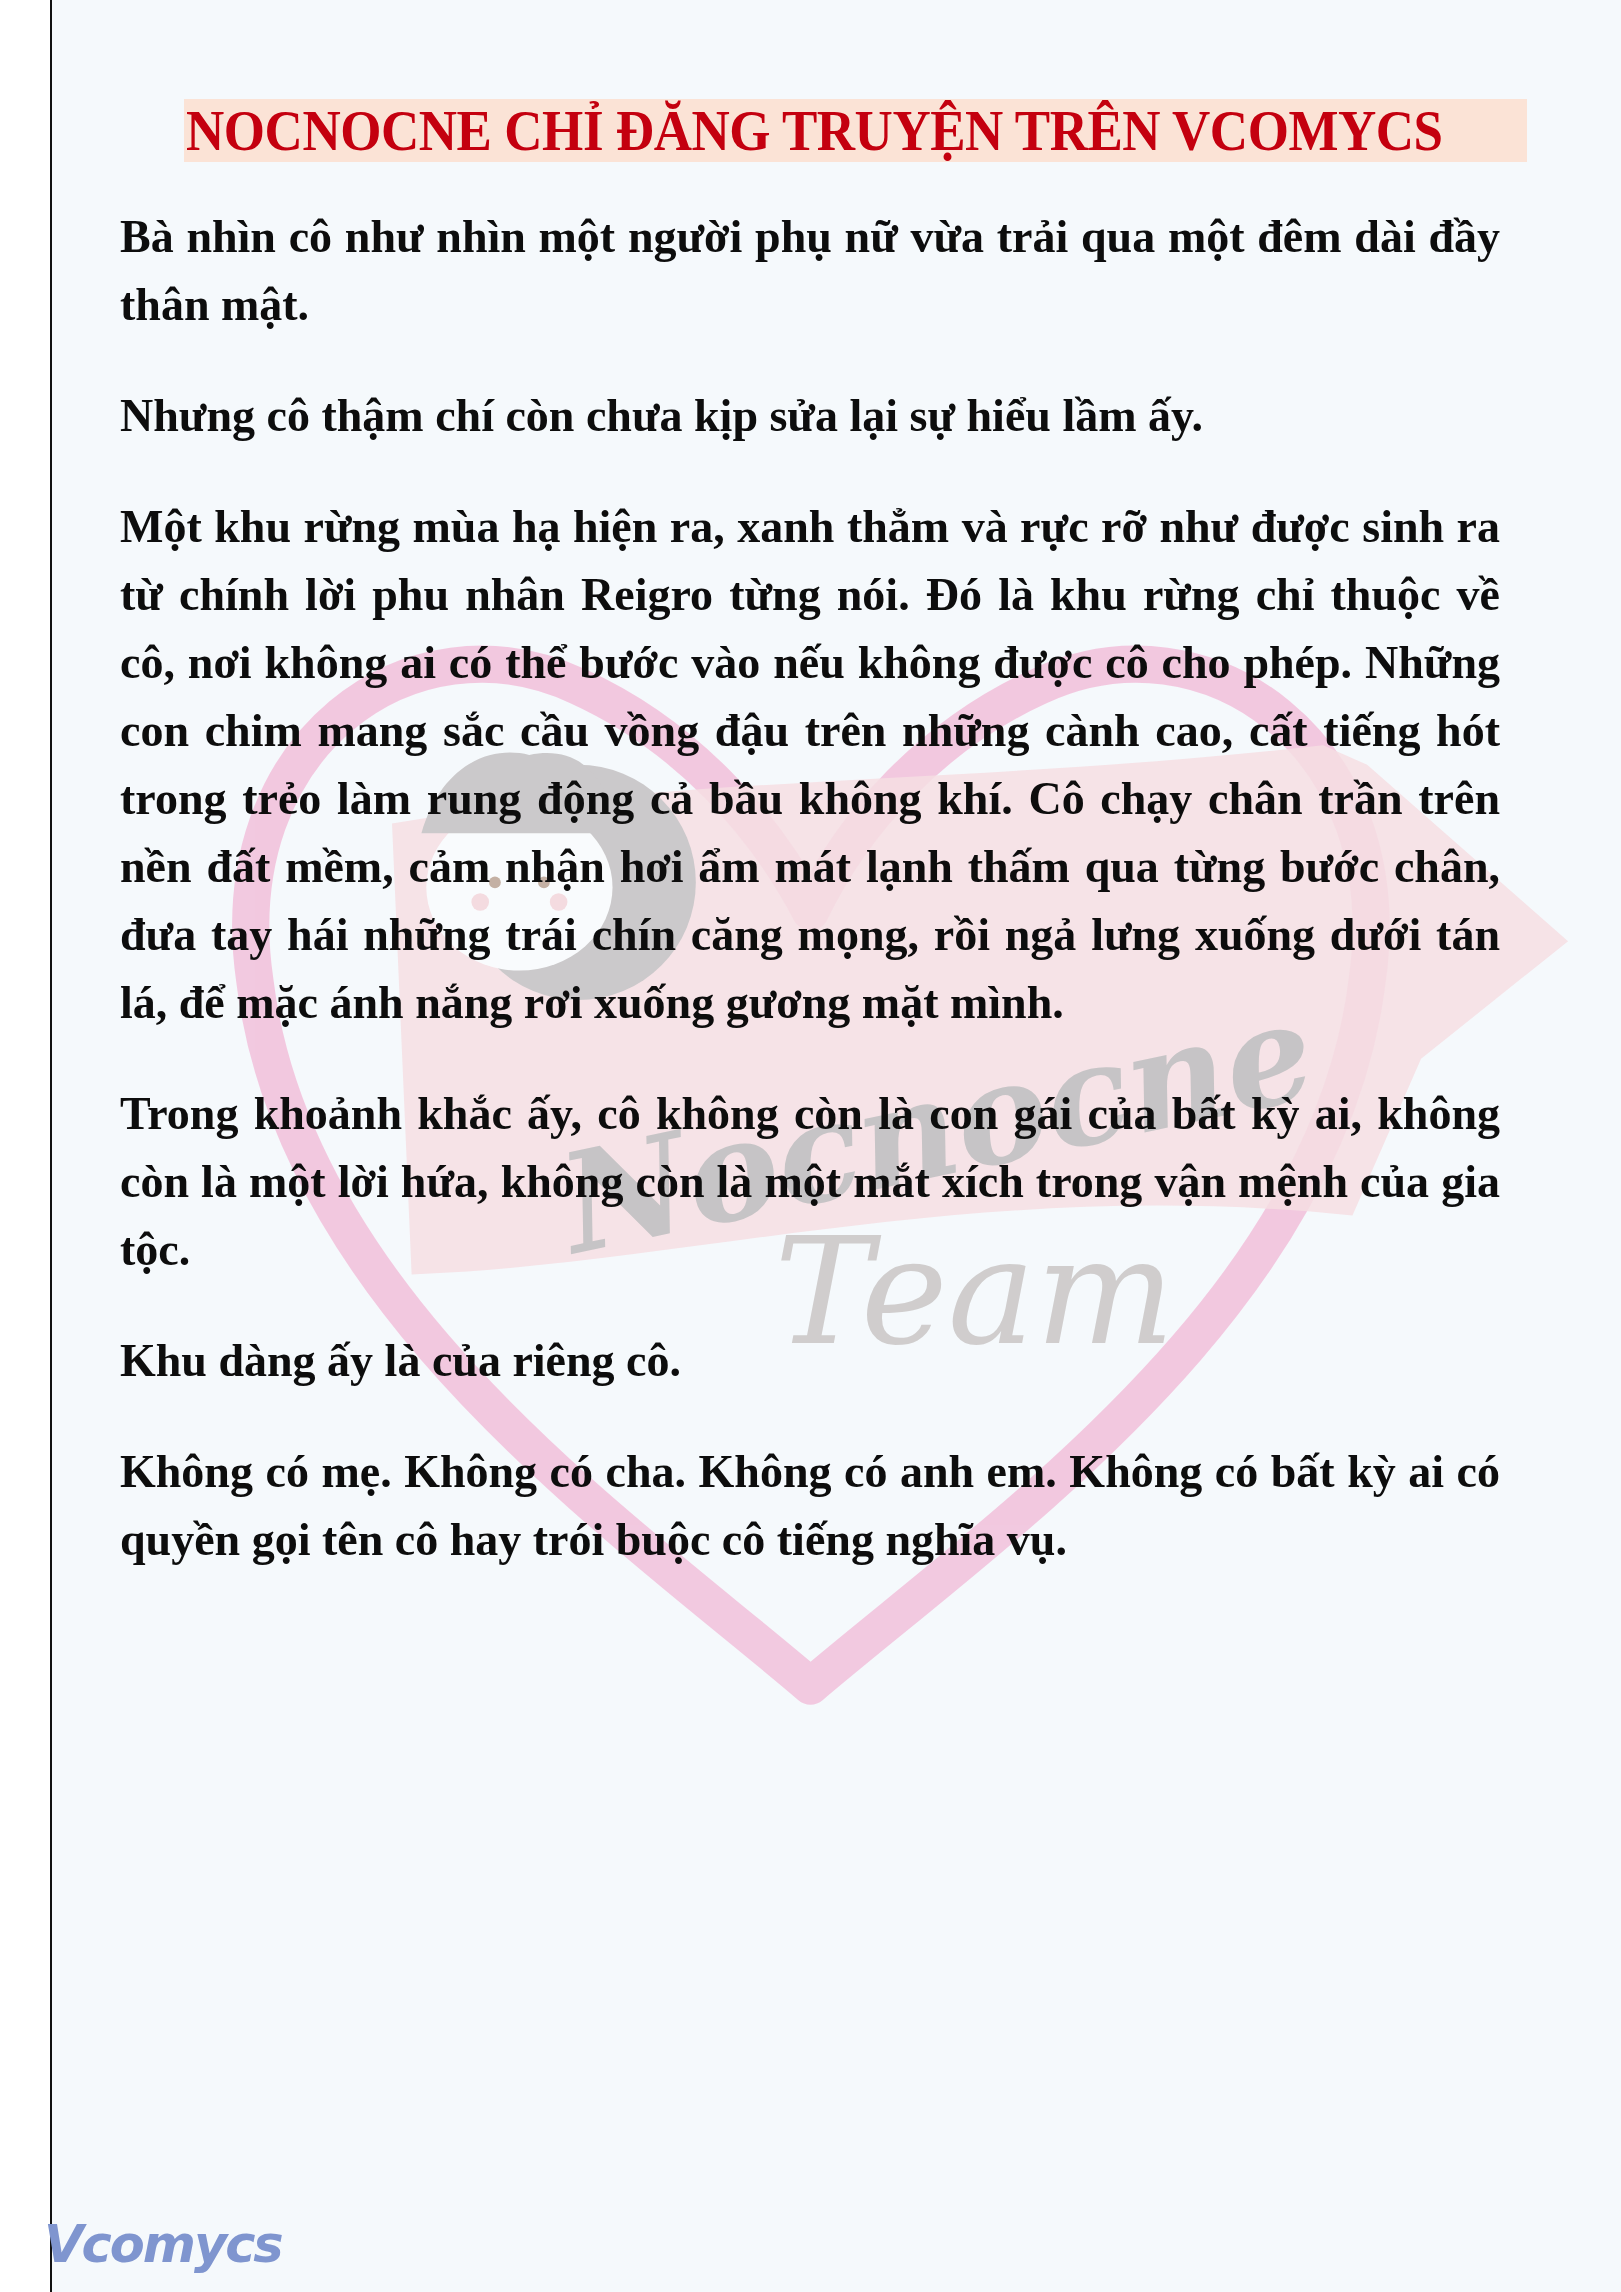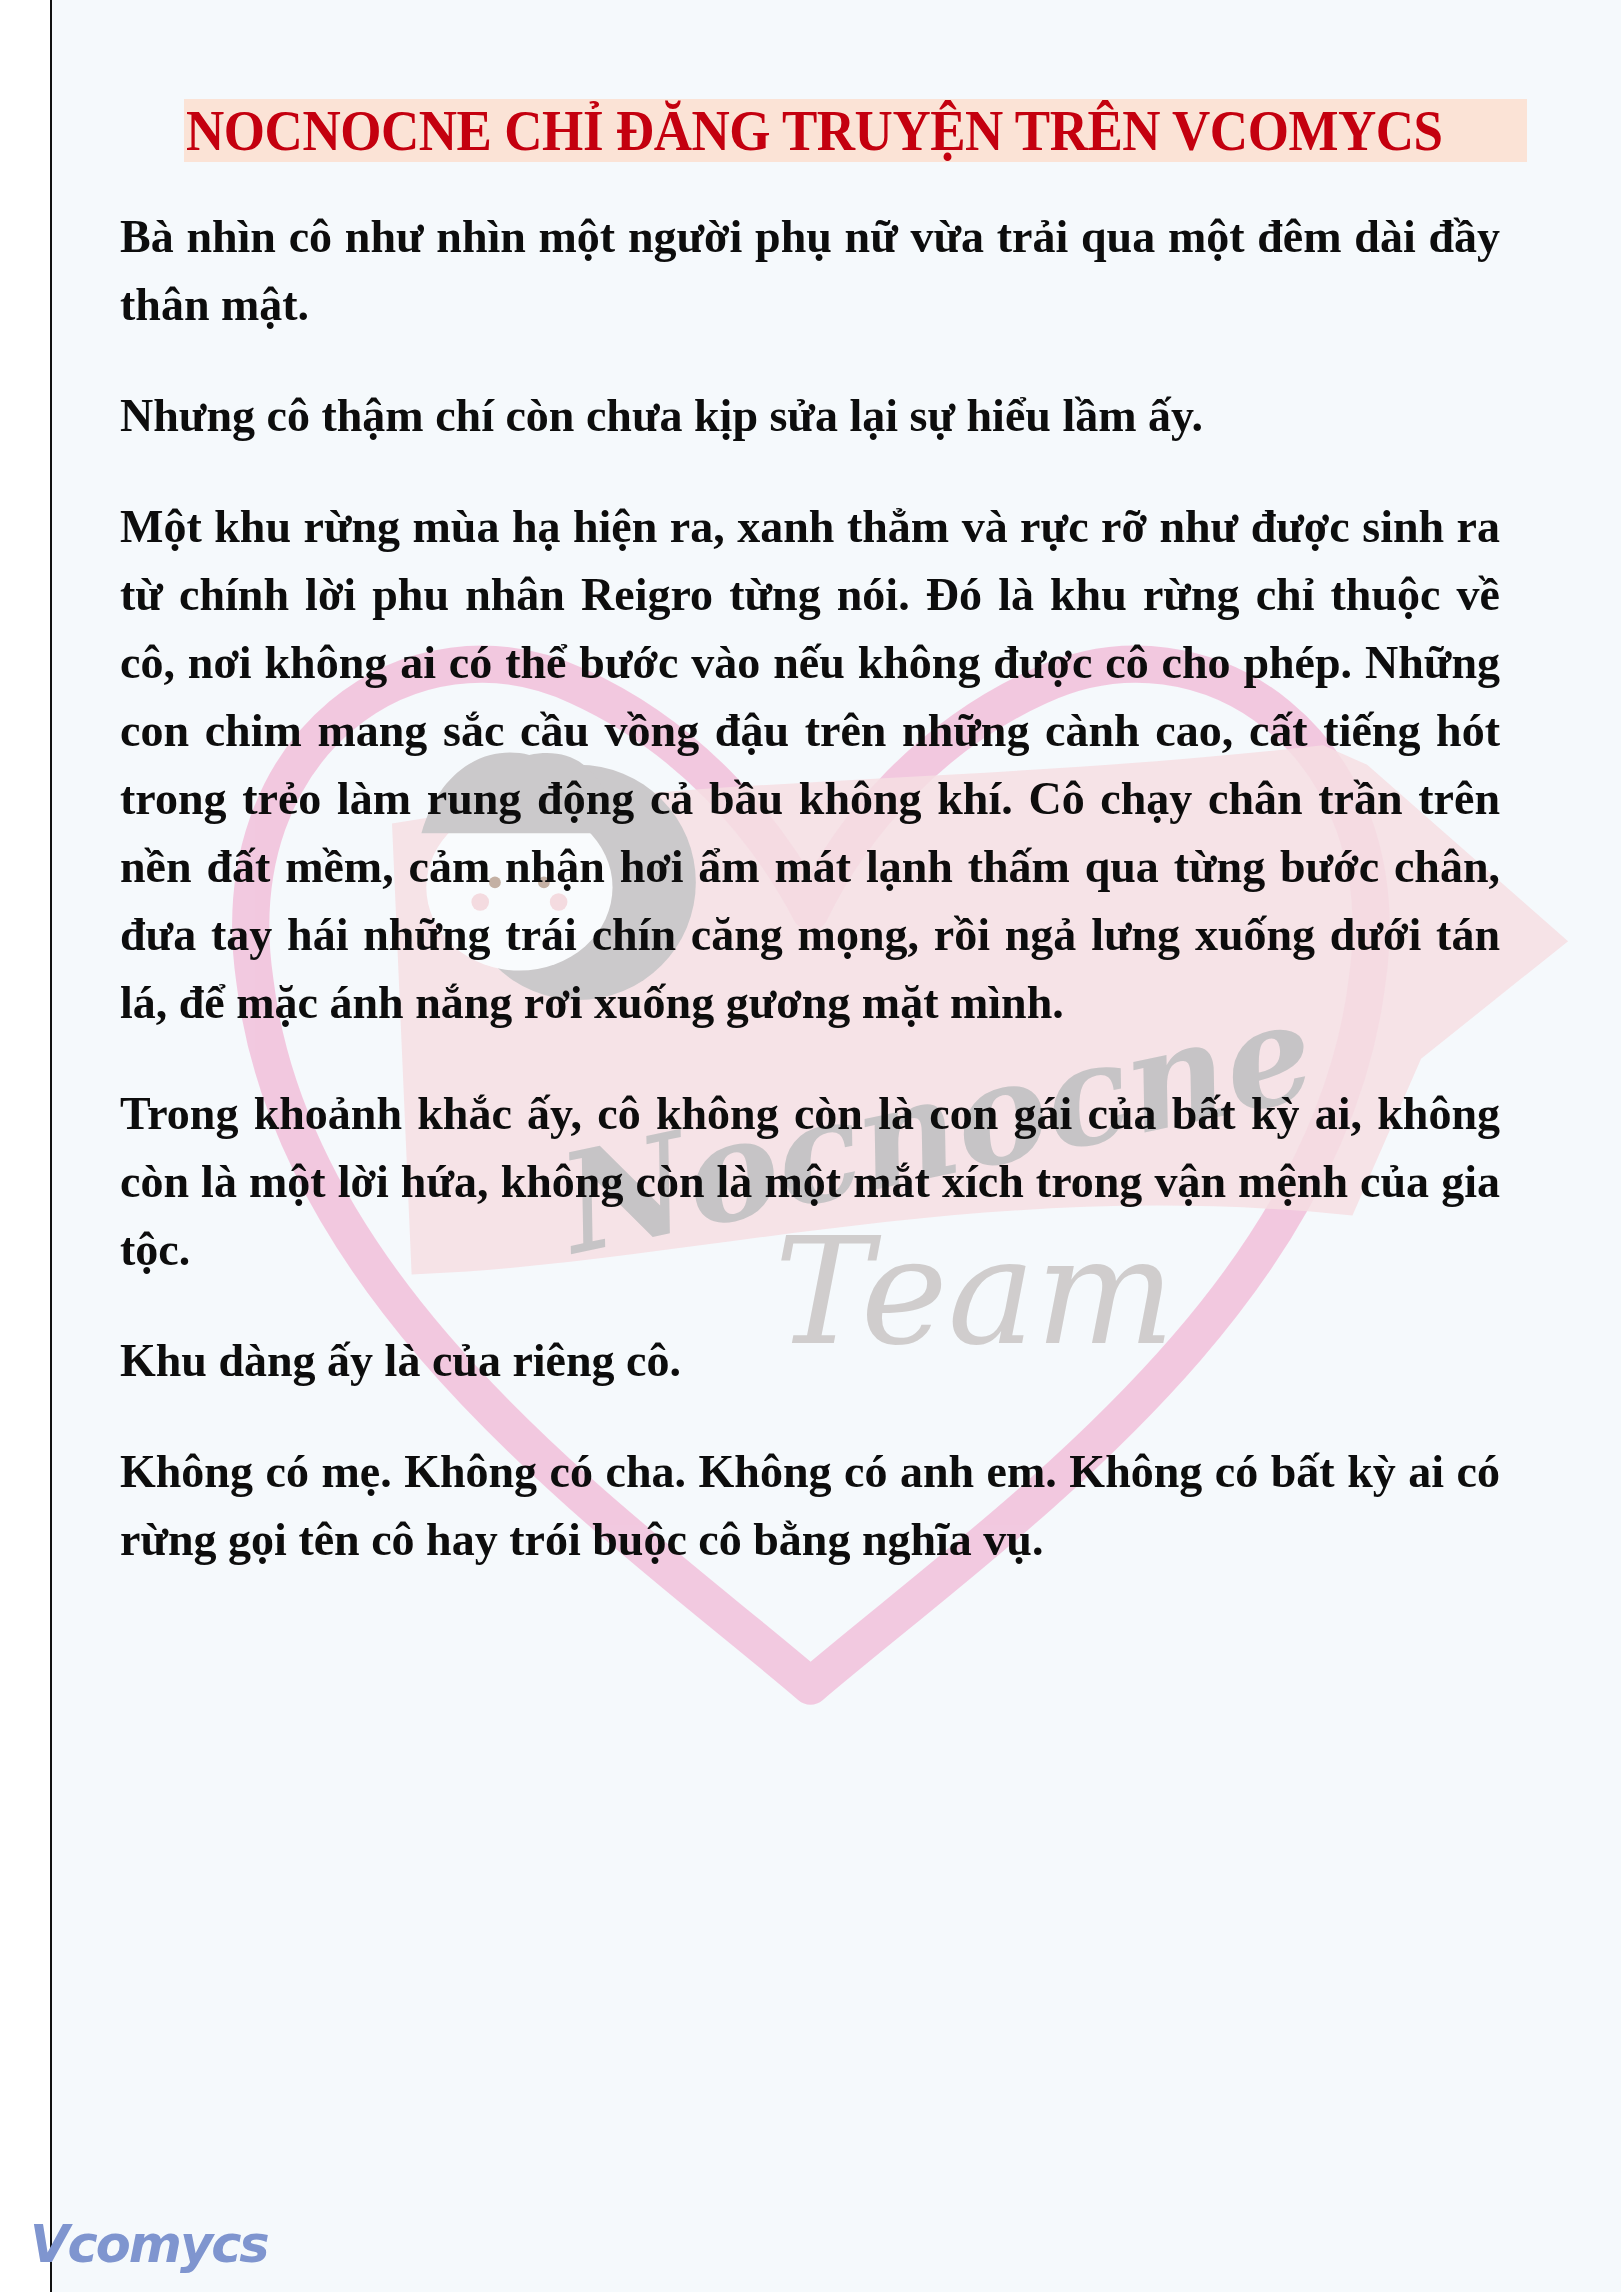--- a/index.html
+++ b/index.html
@@ -70,21 +70,21 @@
       font-size: 46px;
       line-height: 68px;
       color: #0d0d0d;
       text-align: justify;
     }
     .body-text p {
       margin: 0 12px 43px 0;
     }
     .logo {
       position: absolute;
-      left: 30px;
+      left: 44px;
       top: 2215px;
       font-family: "DejaVu Sans", sans-serif;
       font-weight: bold;
       font-style: italic;
       font-size: 51px;
       letter-spacing: -2px;
       color: #7f95cf;
     }
   </style>
 </head>
@@ -116,17 +116,17 @@
 
 <div class="header-banner"></div>
 <div class="header-title">NOCNOCNE CHỈ ĐĂNG TRUYỆN TRÊN VCOMYCS</div>
 
 <div class="body-text">
   <p>Bà nhìn cô như nhìn một người phụ nữ vừa trải qua một đêm dài đầy thân mật.</p>
   <p>Nhưng cô thậm chí còn chưa kịp sửa lại sự hiểu lầm ấy.</p>
   <p>Một khu rừng mùa hạ hiện ra, xanh thẳm và rực rỡ như được sinh ra từ chính lời phu nhân Reigro từng nói. Đó là khu rừng chỉ thuộc về cô, nơi không ai có thể bước vào nếu không được cô cho phép. Những con chim mang sắc cầu vồng đậu trên những cành cao, cất tiếng hót trong trẻo làm rung động cả bầu không khí. Cô chạy chân trần trên nền đất mềm, cảm nhận hơi ẩm mát lạnh thấm qua từng bước chân, đưa tay hái những trái chín căng mọng, rồi ngả lưng xuống dưới tán lá, để mặc ánh nắng rơi xuống gương mặt mình.</p>
   <p>Trong khoảnh khắc ấy, cô không còn là con gái của bất kỳ ai, không còn là một lời hứa, không còn là một mắt xích trong vận mệnh của gia tộc.</p>
   <p>Khu dàng ấy là của riêng cô.</p>
-  <p>Không có mẹ. Không có cha. Không có anh em. Không có bất kỳ ai có rừng gọi tên cô hay trói buộc cô bằng nghĩa vụ.</p>
+  <p>Không có mẹ. Không có cha. Không có anh em. Không có bất kỳ ai có quyền gọi tên cô hay trói buộc cô tiếng nghĩa vụ.</p>
 </div>
 
 <div class="logo">Vcomycs</div>
 
 
 </body></html>

